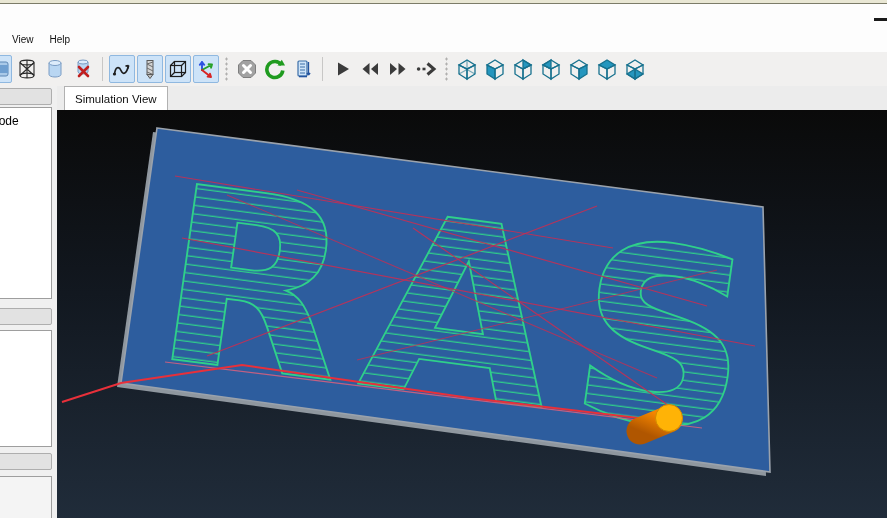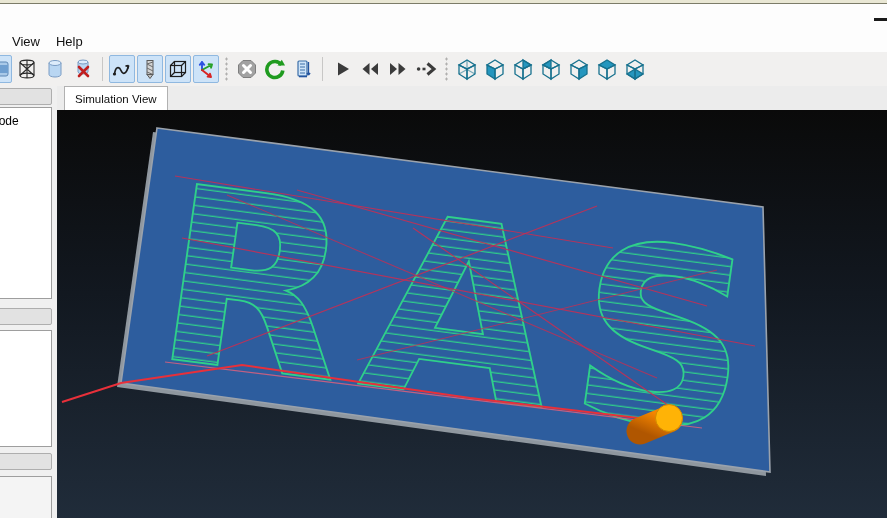--- a/index.html
+++ b/index.html
@@ -5,21 +5,21 @@
   html,body{margin:0;padding:0;}
   body{width:887px;height:518px;position:relative;overflow:hidden;
        font-family:"Liberation Sans","DejaVu Sans",sans-serif;background:#f0f0f0;}
   .abs{position:absolute;}
 
   
   #titlebar-strip{left:0;top:0;width:887px;height:3px;background:#e9e7d4;border-bottom:1px solid #7c7c68;}
   #menubar{left:0;top:4px;width:887px;height:48px;background:#fdfdfd;}
   #minimize-dash{left:874px;top:14px;width:13px;height:3px;background:#1a1a1a;}
   .menu-row{position:absolute;left:4px;top:28px;display:flex;}
-  .menu-item{padding:2px 8px;font-size:13px;color:#111;cursor:default;}
+  .menu-item{padding:2px 8px;font-size:10px;color:#111;cursor:default;}
 
   
   #toolbar{left:0;top:52px;width:887px;height:34px;background:#f1f0ef;border-bottom:1px solid #d6d5d4;
            display:flex;align-items:center;}
   .tb-btn{width:26px;height:28px;margin:0 1px;border:1px solid transparent;border-radius:2px;
           display:flex;align-items:center;justify-content:center;background:transparent;padding:0;}
   .tb-btn.active{background:#cde3f8;border-color:#8fb8e0;}
   .tb-btn svg{display:block;}
   .tb-sep{width:1px;height:24px;background:#c8c7c6;margin:0 5px;}
   .tb-handle{width:5px;height:26px;margin:0 4px;

